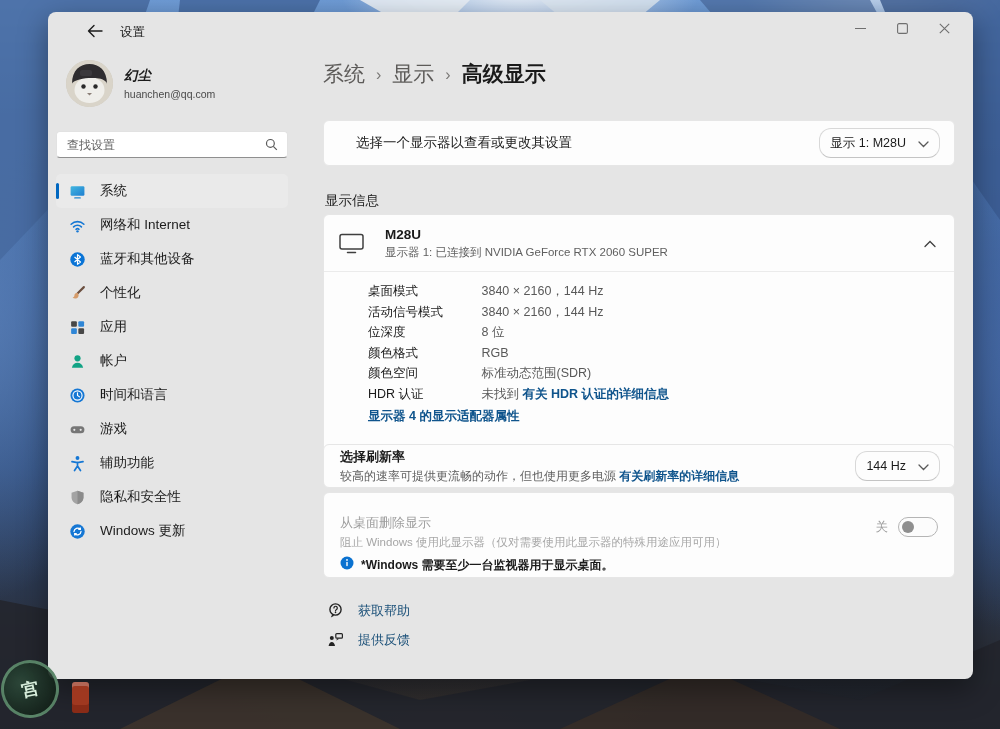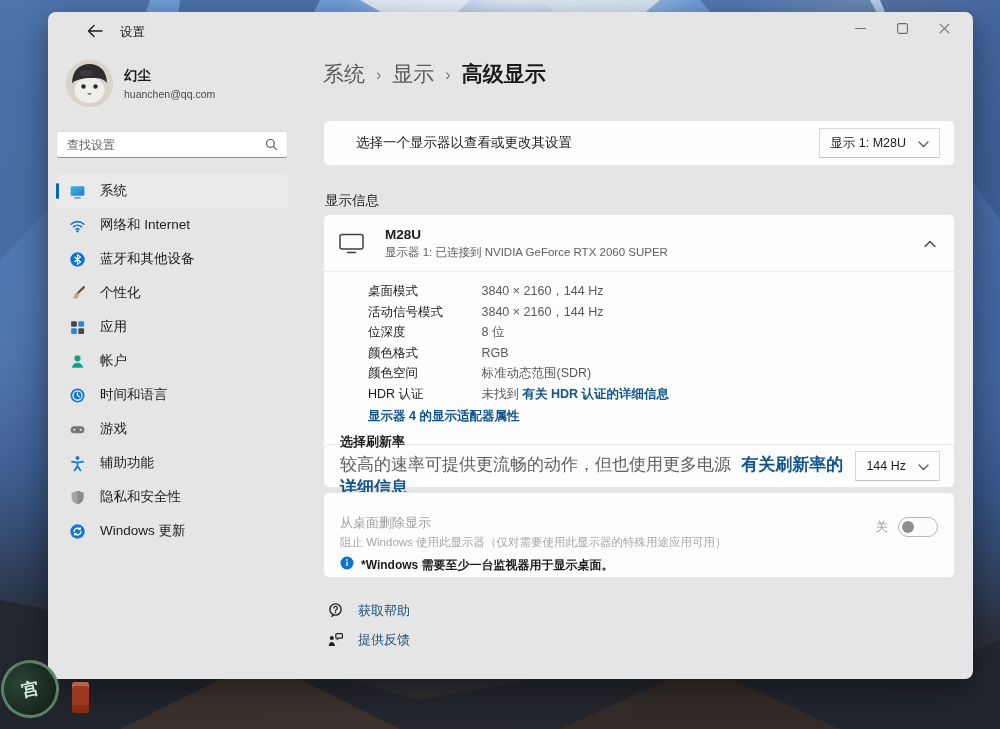--- a/index.html
+++ b/index.html
@@ -23,21 +23,21 @@
   .titlebar { position:absolute; left:0; top:0; right:0; height:38px; }
   .back-btn { position:absolute; left:38px; top:11px; width:18px; height:16px; cursor:pointer; }
   .app-title { position:absolute; left:72px; top:12px; font-size:12.5px; color:#1b1b1b; }
   .win-controls { position:absolute; right:8px; top:0; display:flex; }
   .win-btn { width:42px; height:32px; display:flex; align-items:center; justify-content:center; }
   
   .sidebar { position:absolute; left:8px; top:38px; width:238px; }
   .profile { position:absolute; left:10px; top:10px; display:flex; align-items:center; }
   .avatar { width:47px; height:47px; border-radius:50%; overflow:hidden; background:#cfcabe; }
   .profile-text { margin-left:11px; }
-  .profile-name { font-size:13.5px; color:#1b1b1b; font-weight:700; }
+  .profile-name { font-size:13.5px; color:#1b1b1b; font-weight:700;font-style:italic; }
   .profile-email { font-size:10.5px; color:#4a4a4a; margin-top:3px; }
   .searchbox { position:absolute; left:0; top:81px; width:232px; height:27px;
     background:#ffffff; border:1px solid #e2e2e2; border-bottom:1px solid #8f8f8f;
     border-radius:4px; display:flex; align-items:center; }
   .searchbox input { flex:1; border:none; outline:none; background:transparent;
     font-size:12px; color:#5f5f5f; padding:0 6px 0 10px;
     font-family:"Liberation Sans","DejaVu Sans",sans-serif; }
   .searchbox input::placeholder { color:#616161; }
   .search-icon { margin-right:9px; display:flex; }
   .nav { position:absolute; left:0; top:124px; width:232px; }
@@ -55,21 +55,21 @@
   .crumb { color:#5d5b59; }
   .crumb-sep { color:#7a7876; font-size:16px; margin:0 11px; padding-top:2px; }
   .crumb-last { color:#1a1a1a; font-weight:700; }
   .card { position:absolute; left:0; width:632px; background:#fdfdfd;
     border:1px solid #e6e6e6; border-radius:6px; }
   
   .card-selector { top:108px; height:46px; display:flex; align-items:center; padding:0 14px 0 32px; }
   .selector-label { font-size:13.5px; color:#1b1b1b; flex:1; }
   .dropdown { display:flex; align-items:center; justify-content:space-between;
     background:#fdfdfd; border:1px solid #d8d8d8; border-bottom-color:#c4c4c4;
-    border-radius:0; height:30px; padding:0 10px; cursor:pointer; }
+    border-radius:12px; height:30px; padding:0 10px; cursor:pointer; }
   .dropdown-value { font-size:12.5px; color:#1b1b1b; margin-right:12px; }
   
   .section-label { position:absolute; left:2px; top:180px; font-size:13.5px; color:#1b1b1b; }
   
   .card-info { top:202px; height:244px; }
   .info-header { display:flex; align-items:center; height:57px; padding:0 18px 0 15px;
     border-bottom:1px solid #ebebeb; }
   .monitor-icon { width:27px; display:flex; }
   .info-head-text { margin-left:19px; flex:1; }
   .info-title { font-size:13.5px; color:#1b1b1b; font-weight:700; }
@@ -77,21 +77,21 @@
   .details { padding:9px 16px 4px 44px; }
   .drow { line-height:20.5px; font-size:12.5px; }
   .dlabel { display:inline-block; width:110px; color:#1b1b1b; }
   .dvalue { color:#595959; }
   .link { color:#0f548c; font-weight:700; text-decoration:none; cursor:pointer;text-align:center; }
   .adapter-link { display:inline-block; margin-top:4px; font-size:12.5px; }
   
   .card-refresh { top:432px; height:44px; display:flex; align-items:center; padding:0 14px 0 16px; }
   .rr-text { flex:1; }
   .rr-title { font-size:13px; color:#1b1b1b; font-weight:700; }
-  .rr-sub { font-size:17px; color:#5f5f5f; margin-top:2px;font-family:Liberation Mono, monospace; }
+  .rr-sub { font-size:12px; color:#5f5f5f; margin-top:2px; }
   
   .card-remove { top:480px; height:86px; padding:21px 14px 0 16px; }
   .rm-title { font-size:13px; color:#9d9d9d; }
   .rm-sub { font-size:11.5px; color:#a6a6a6; margin-top:3px; }
   .rm-note { display:flex; align-items:center; margin-top:6px; }
   .rm-note-text { font-size:12px; color:#1b1b1b; font-weight:700; margin-left:7px; }
   .rm-right { position:absolute; right:16px; top:24px; display:flex; align-items:center; }
   .toggle-label { font-size:12.5px; color:#9d9d9d; margin-right:10px; }
   .toggle { width:40px; height:20px; border:1px solid #b5b5b5; border-radius:10px;
     background:#fcfcfc; position:relative; }

